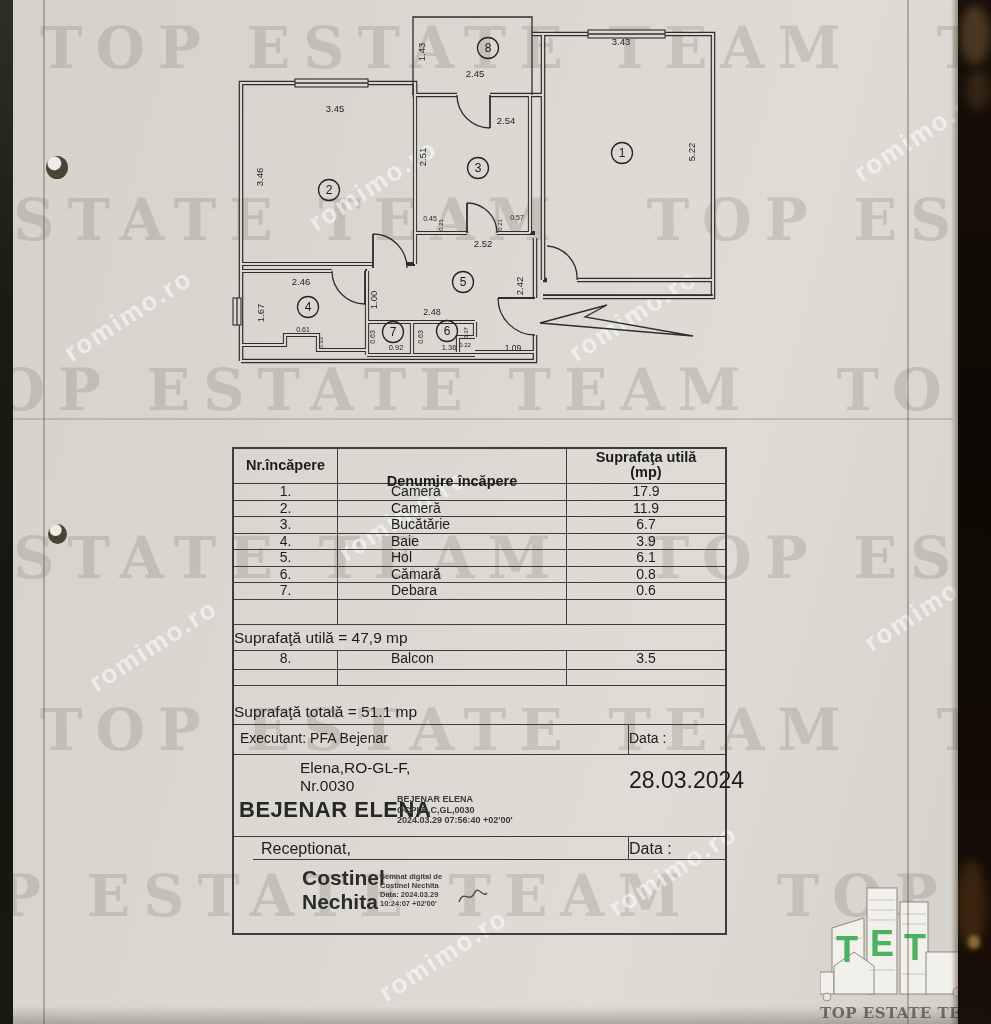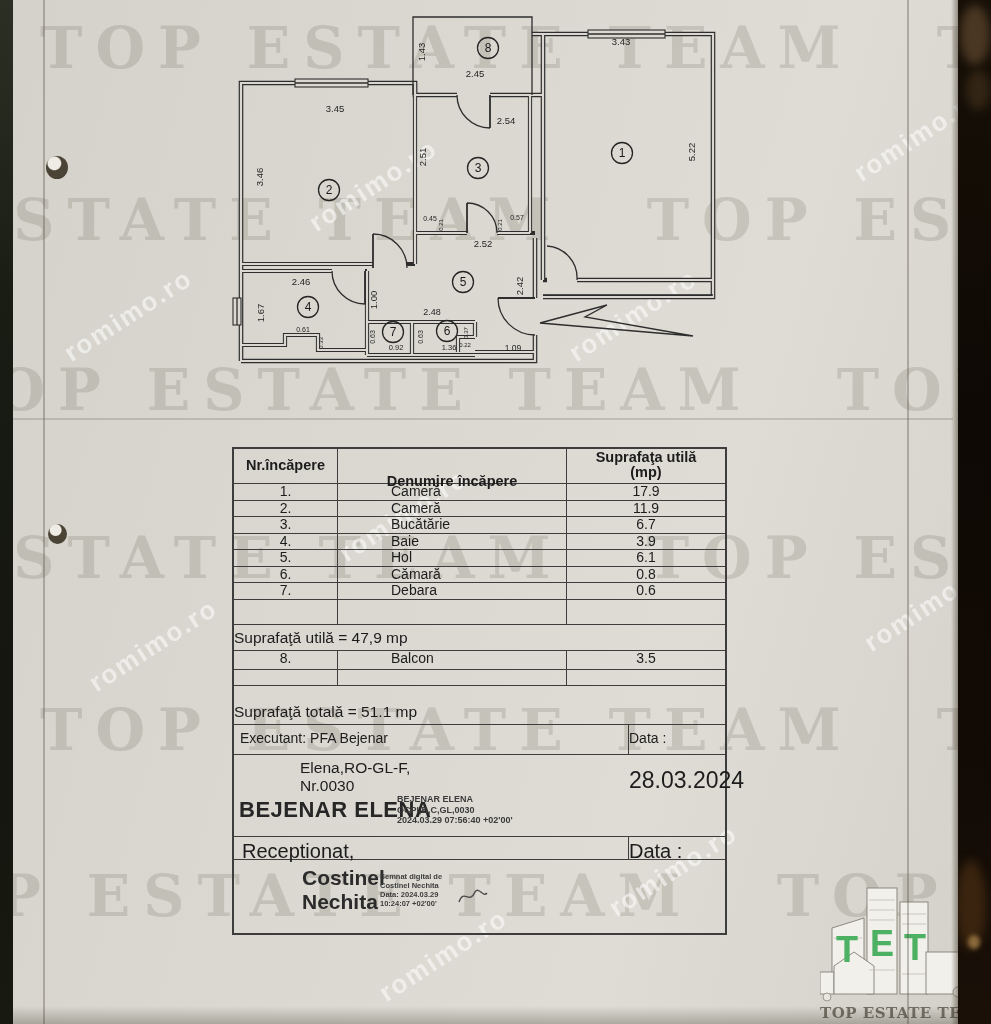--- a/index.html
+++ b/index.html
@@ -47,21 +47,21 @@
   .total{height:26.5px;line-height:26px;margin-top:13px;}
   .exec-row{height:30px;font-size:14px;}
   .exec-row .lft{flex:1;padding:5px 0 0 6px;}
   .datacell{width:97px;border-left:1.5px solid #3d3d3d;text-align:left;padding-top:5px;}
   .sig1{position:relative;height:82px;border-bottom:1.5px solid #3d3d3d;}
   .sig1 .l2{position:absolute;left:66px;top:4px;font-size:15.5px;}
   .sig1 .l3{position:absolute;left:66px;top:22px;font-size:15.5px;}
   .bigname{position:absolute;left:5px;top:42px;font-size:22px;font-weight:bold;letter-spacing:.5px;color:#262626;}
   .cert1{position:absolute;left:163px;top:39px;font-size:9px;font-weight:bold;line-height:10.5px;color:#3a3a3a;}
   .date1{position:absolute;left:395px;top:12px;width:97px;text-align:right;font-size:23px;}
-  .recv-row{height:23px;font-size:20px;border-bottom:1.5px solid #3d3d3d !important;}
+  .recv-row{height:23px;font-size:16px;border-bottom:1.5px solid #3d3d3d !important;margin-left:19px;}
   .recv-row .lft{flex:1;padding:3px 0 0 8px;}
   .recv-row .datacell{padding-top:3px;}
   .sig2{position:relative;height:86px;}
   .cname{position:absolute;left:68px;top:6px;font-size:21px;font-weight:bold;line-height:24px;color:#2b2b2b;}
   .cert2{position:absolute;left:146px;top:12px;font-size:7.5px;font-weight:bold;line-height:9px;color:#3c3c3c;}
   .squiggle{position:absolute;left:222px;top:26px;}
   .stamp{position:absolute;left:244px;top:56px;width:247px;height:28px;border:2.5px solid #9c3a33;
          font-size:19.5px;font-weight:bold;padding:2px 0 0 6px;color:#21201e;}
   
   .left-strip{position:absolute;left:0;top:0;width:13px;height:100%;z-index:4;

